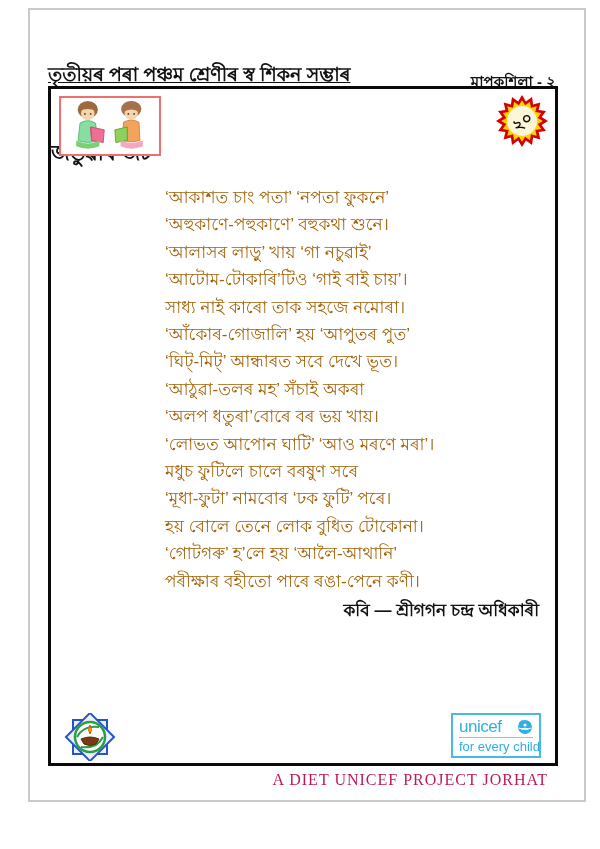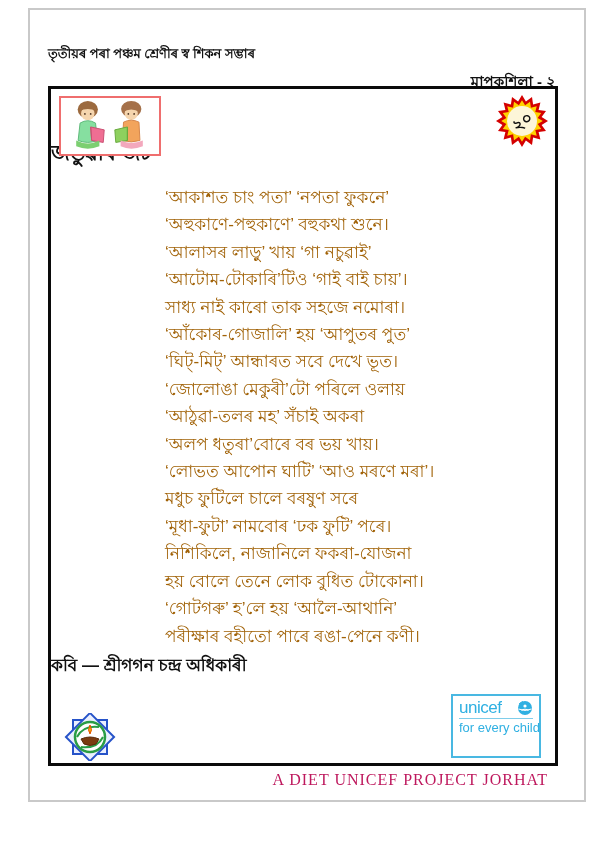--- a/index.html
+++ b/index.html
@@ -2,46 +2,46 @@
 <html><head>
 <meta charset="utf-8">
 <style>
   * { margin:0; padding:0; box-sizing:border-box; }
   html,body { width:600px; height:849px; background:#ffffff; font-family:"Liberation Sans", sans-serif; }
   .page { position:relative; width:600px; height:849px; background:#fff; overflow:hidden; }
 
   .outer-frame { position:absolute; left:28px; top:8px; width:558px; height:794px;
                  border:2px solid #c9c9c9; }
 
-  .header-left { position:absolute; left:48px; top:44px; font-size:13px; font-weight:bold;
-                 color:#111; white-space:nowrap; }
+  .header-left { position:absolute; left:48px; top:60px; font-size:19px; font-weight:bold;
+                 color:#111; white-space:nowrap;text-decoration:underline; }
   .header-right { position:absolute; right:44px; top:70px; font-size:15px; font-weight:bold;
                   color:#111; white-space:nowrap; }
 
   .main-box { position:absolute; left:48px; top:86px; width:510px; height:680px;
               border:3px solid #0a0a0a; background:#fff; }
 
   .children-img { position:absolute; left:8px; top:7px; width:102px; height:60px;
                   border:2px solid #ef6e6e; background:#fff; }
   .children-img svg { display:block; width:100%; height:100%; }
 
   .badge { position:absolute; right:6px; top:5px; width:54px; height:54px; }
 
   .poem-title { margin-top:48px; text-align:left; font-size:21px; font-weight:bold; color:#111; }
 
   .poem { margin-top:12px; margin-left:114px; }
   .poem-line { font-size:17px; line-height:27.4px; color:#a16207; white-space:nowrap; }
 
-  .attribution { margin-top:2px; margin-right:16px; font-size:17px;
+  .attribution { margin-top:2px; margin-right:16px; text-align:right; font-size:17px;
                  font-weight:bold; color:#111; }
 
   .diet-logo { position:absolute; left:12px; bottom:2px; width:54px; height:48px; }
   .diet-logo svg { display:block; width:100%; height:100%; }
 
-  .unicef-box { position:absolute; right:14px; bottom:5px; width:90px; height:64px;
+  .unicef-box { position:absolute; right:14px; bottom:5px; width:90px; height:45px;
                 border:2px solid #49b8e2; background:#fff; padding:3px 6px 2px 6px; }
   .unicef-row { display:flex; align-items:center; justify-content:space-between; }
   .unicef-word { color:#2fb0e2; font-size:17px; letter-spacing:-0.5px; line-height:17px; }
   .unicef-divider { border-top:1px solid #7fcdea; margin:2px 0 1px 0; }
   .unicef-tagline { color:#2fb0e2; font-size:13px; white-space:nowrap; }
 
   .footer-text { position:absolute; right:52px; top:771px; font-family:"Liberation Serif", serif;
                  font-size:16px; letter-spacing:1px; color:#be185d; white-space:nowrap; }
 </style>
 </head>
@@ -95,27 +95,25 @@
     <div class="poem-title">জতুৱাৰ জঁট</div>
 
     <div class="poem">
         <div class="poem-line">‘আকাশত চাং পতা’ ‘নপতা ফুকনে’</div>
         <div class="poem-line">‘অহুকাণে-পহুকাণে’ বহুকথা শুনে।</div>
         <div class="poem-line">‘আলাসৰ লাড়ু’ খায় ‘গা নচুৱাই’</div>
         <div class="poem-line">‘আটোম-টোকাৰি’টিও ‘গাই বাই চায়’।</div>
         <div class="poem-line">সাধ্য নাই কাৰো তাক সহজে নমোৰা।</div>
         <div class="poem-line">‘আঁকোৰ-গোজালি’ হয় ‘আপুতৰ পুত’</div>
         <div class="poem-line">‘ঘিট্-মিট্’ আন্ধাৰত সবে দেখে ভূত।</div>
-        <div class="poem-line">‘জোলোঙা মেকুৰী’টো পৰিলে ওলায়</div>
         <div class="poem-line">‘আঠুৱা-তলৰ মহ’ সঁচাই অকৰা</div>
         <div class="poem-line">‘অলপ ধতুৰা’বোৰে বৰ ভয় খায়।</div>
         <div class="poem-line">‘লোভত আপোন ঘাটি’ ‘আও মৰণে মৰা’।</div>
         <div class="poem-line">মধুচ ফুটিলে চালে বৰষুণ সৰে</div>
         <div class="poem-line">‘মূধা-ফুটা’ নামবোৰ ‘ঢক ফুটি’ পৰে।</div>
-        <div class="poem-line">নিশিকিলে, নাজানিলে ফকৰা-যোজনা</div>
         <div class="poem-line">হয় বোলে তেনে লোক বুধিত টোকোনা।</div>
         <div class="poem-line">‘গোটগৰু’ হ’লে হয় ‘আলৈ-আথানি’</div>
         <div class="poem-line">পৰীক্ষাৰ বহীতো পাৰে ৰঙা-পেনে কণী।</div>
       </div>
 
     <div class="attribution">কবি — শ্ৰীগগন চন্দ্ৰ অধিকাৰী</div>
 
     <div class="diet-logo">
       <svg viewBox="0 0 54 48">
         <rect x="10" y="7" width="34" height="34" fill="#eaf0ff" stroke="#2653c9" stroke-width="2"></rect>

